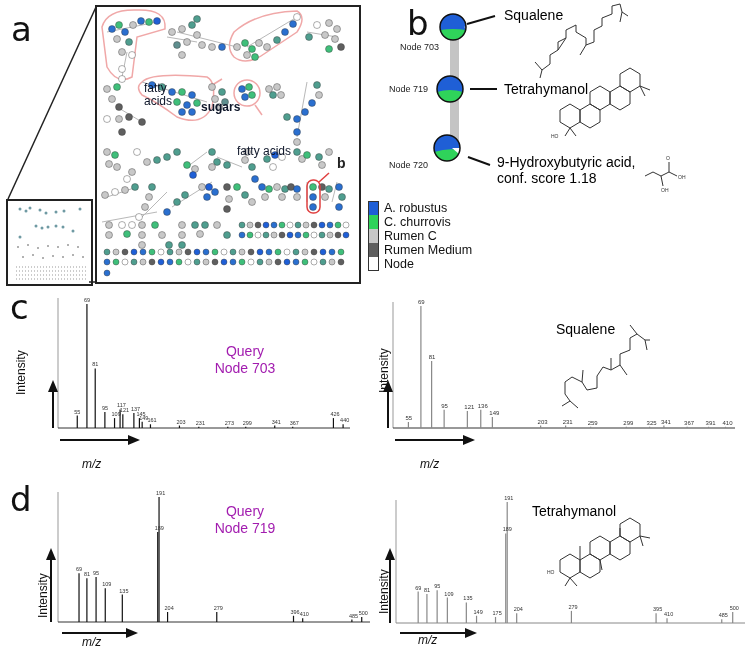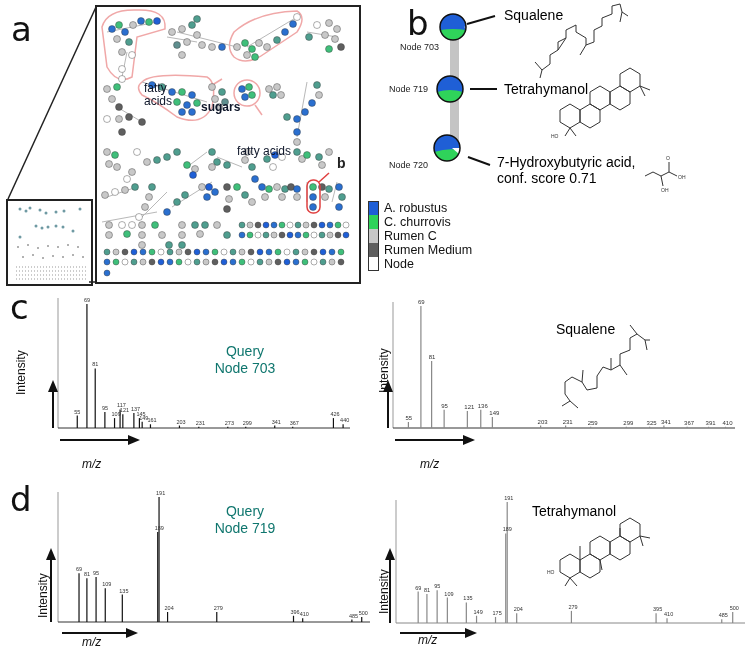--- a/index.html
+++ b/index.html
@@ -10,21 +10,21 @@
   .lbl { position:absolute; font-size:12px; color:#0f172a; line-height:1.1;margin-top:41px; }
   .legend { position:absolute; left:368px; top:201px; }
   .legend-row { display:flex; align-items:center; height:14px; }
   .swatch { width:11px; height:14px; border-left:1px solid #333; border-right:1px solid #333; box-sizing:border-box; }
   .legend-row:first-child .swatch { border-top:1px solid #333; }
   .legend-row:last-child .swatch { border-bottom:1px solid #333; }
   .legend-text { font-size:12.5px; margin-left:5px; color:#111; }
   .italic { }
   .node-lbl { position:absolute; font-size:9px; color:#222; }
   .cmpd { position:absolute; font-size:14px; color:#000000; }
-  .spec-title { position:absolute; font-size:14px; text-align:center; color:#0f766e; line-height:1.2; }
+  .spec-title { position:absolute; font-size:14px; text-align:center; color:#a21caf; line-height:1.2; }
   .axis-lbl { position:absolute; font-size:12px; color:#111; }
   .mz { position:absolute; font-size:12px; font-style:italic; color:#111; }
   svg text { font-family:"Liberation Sans", sans-serif; }
 </style>
 </head>
 <body>
 
 <div class="panel-letter" style="left:11px;top:12px;">a</div>
 
 <div class="net-box" style="left:6px;top:199px;width:83px;height:83px;">
@@ -476,22 +476,22 @@
   <text x="291" y="192" font-size="5" fill="#333">OH</text>
 </svg>
 
 <div class="node-lbl" style="left:400px;top:42px;">Node 703</div>
 <div class="node-lbl" style="left:389px;top:84px;">Node 719</div>
 <div class="node-lbl" style="left:389px;top:128px;margin-top:32px;">Node 720</div>
 
 <div class="cmpd" style="left:504px;top:7px;">Squalene</div>
 <div class="cmpd" style="left:504px;top:81px;">Tetrahymanol</div>
 <div class="cmpd" style="left:497px;top:154px;line-height:1.15;">
-  <div>7-Hydroxybutyric acid,</div>
-  <div>conf. score 0.71</div>
+  <div>9-Hydroxybutyric acid,</div>
+  <div>conf. score 1.18</div>
 </div>
 
 <div class="panel-letter" style="left:10px;top:290px;">c</div>
 
 <svg class="abs" style="left:30px;top:290px;" width="340" height="180">
   <line x1="28" y1="8" x2="28" y2="138" stroke="#999" stroke-width="1"></line>
   <line x1="28" y1="138" x2="320" y2="138" stroke="#333" stroke-width="1"></line>
   <g stroke="#111" stroke-width="1.2" id="specC1">
       <line x1="47.26190476190476" x2="47.26190476190476" y1="138" y2="125.6"></line>
       <line x1="56.92857142857143" x2="56.92857142857143" y1="138" y2="14"></line>

